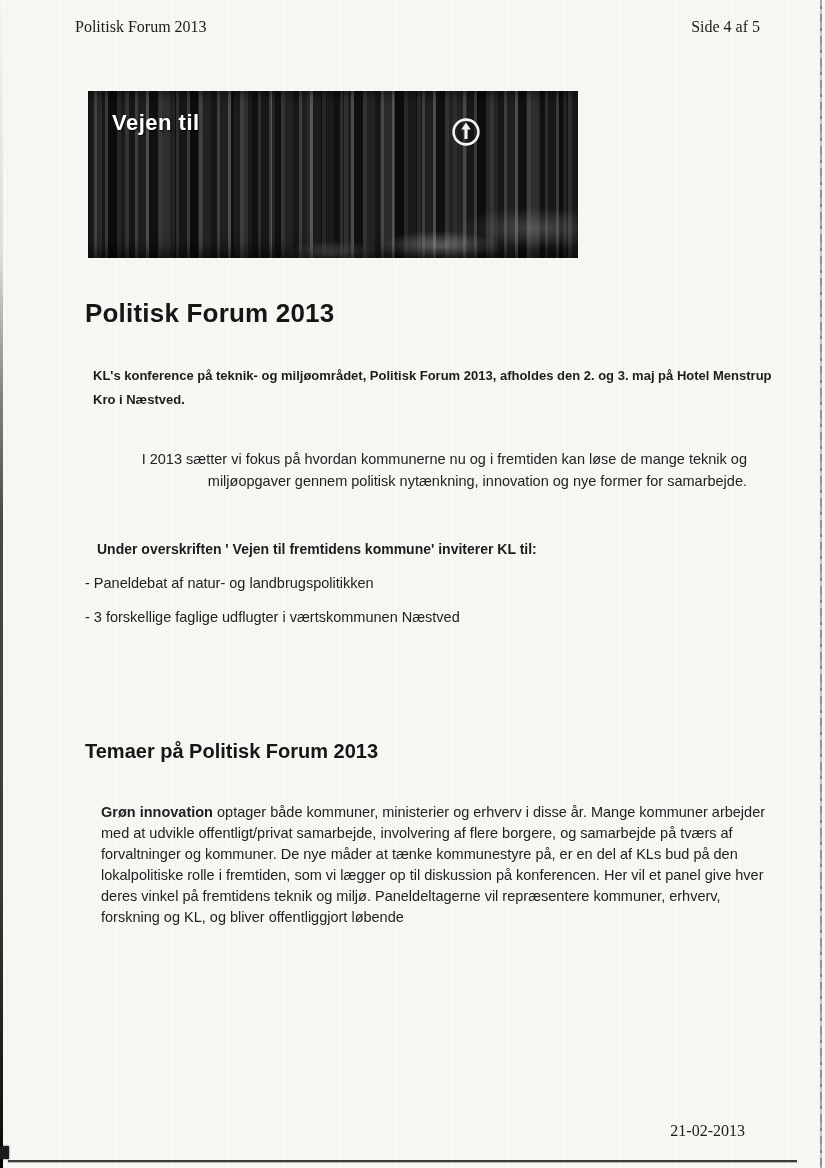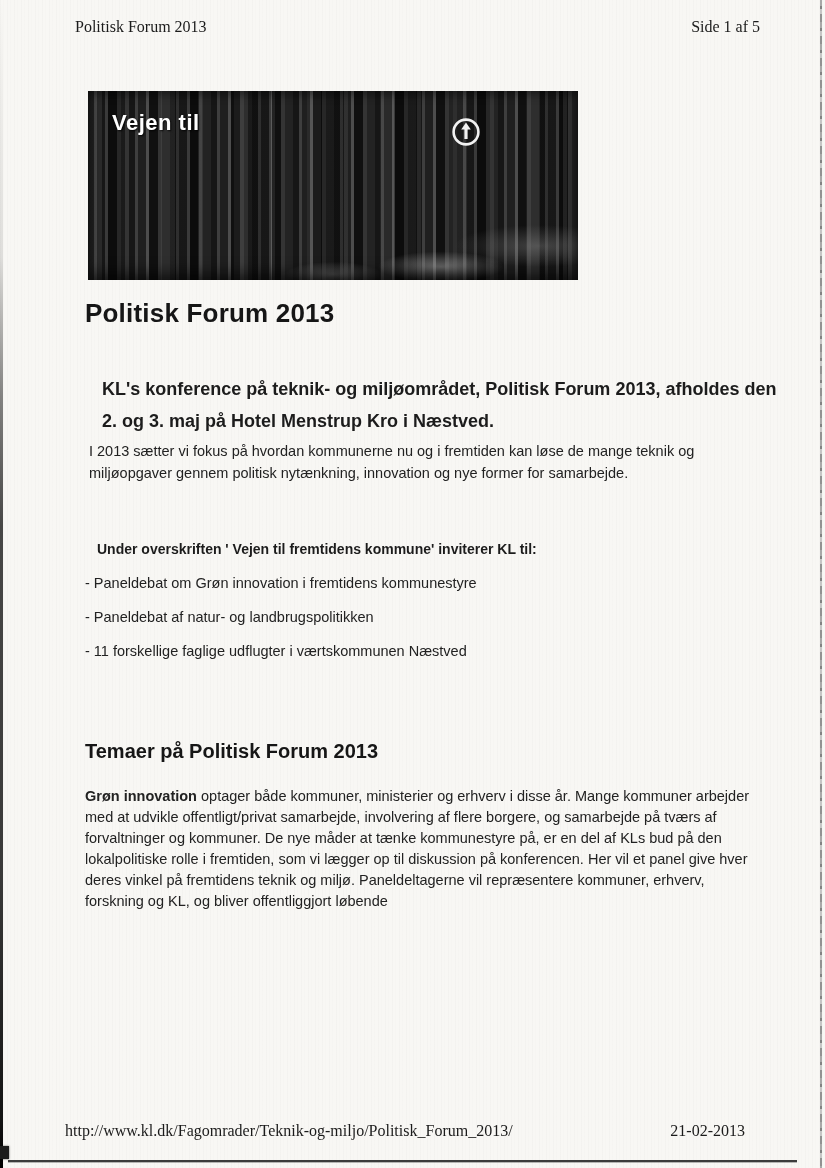--- a/index.html
+++ b/index.html
@@ -23,21 +23,21 @@
     position: absolute;
     font-family: "Liberation Serif", "DejaVu Serif", serif;
     font-size: 16px; color: #1b1b1b;
   }
   .page-header { top: 18px; left: 75px; right: 65px; }
   .page-footer { top: 1122px; left: 65px; right: 80px; }
   .ph-right, .pf-date { float: right; }
 
   
   .banner {
-    position: absolute; left: 88px; top: 91px; width: 490px; height: 189px;
+    position: absolute; left: 88px; top: 91px; width: 490px; height: 167px;
     background-color: #2a2a2a;
     background-image:
       radial-gradient(ellipse 90px 22px at 72% 93%, rgba(210,210,210,0.45), rgba(210,210,210,0) 70%),
       radial-gradient(ellipse 70px 18px at 50% 97%, rgba(190,190,190,0.35), rgba(190,190,190,0) 70%),
       radial-gradient(ellipse 120px 30px at 92% 82%, rgba(175,175,175,0.30), rgba(175,175,175,0) 70%),
       repeating-linear-gradient(90deg,
         rgba(255,255,255,0.05) 0 14px, rgba(0,0,0,0.25) 14px 37px,
         rgba(255,255,255,0.08) 37px 41px, rgba(0,0,0,0) 41px 73px),
       repeating-linear-gradient(90deg,
         #161616 0px 6px, #3e3e3e 6px 9px, #1f1f1f 9px 17px, #4d4d4d 17px 20px,
@@ -51,39 +51,39 @@
     letter-spacing: 0.5px; text-shadow: 1px 1px 2px rgba(0,0,0,0.85);
   }
   .banner-icon { position: absolute; top: 26px; right: 97px; width: 30px; height: 30px; display: block; }
 
   
   .doc-title {
     position: absolute; left: 85px; top: 298px; margin: 0;
     font-size: 26px; font-weight: bold; color: #161616; letter-spacing: 0.2px;
   }
   .doc-subtitle {
-    position: absolute; left: 85px; top: 356px; margin: 17px; width: 692px;
-    font-size: 18px; font-weight: bold; line-height: 32px; color: #1c1c1c;
+    position: absolute; left: 85px; top: 356px; margin: 8px; width: 692px;
+    font-size: 13px; font-weight: bold; line-height: 24px; color: #1c1c1c;
   }
   .doc-intro {
-    position: absolute; left: 85px; top: 436px; margin: 4px; width: 650px;
-    font-size: 14.5px; line-height: 22px; color: #222;
+    position: absolute; left: 85px; top: 436px; margin: 12px; width: 650px;
+    font-size: 14.5px; line-height: 22px; color: #222; text-align: right;
   }
   .invite-heading {
     position: absolute; left: 85px; top: 529px; margin: 12px; width: 680px;
     font-size: 14px; font-weight: bold; color: #1c1c1c;
   }
   .invite-list { position: absolute; left: 85px; top: 573px; width: 680px; }
   .invite-item { font-size: 14.5px; line-height: 21px; margin-bottom: 13px; color: #222; }
   .themes-heading {
     position: absolute; left: 85px; top: 740px; margin: 0;
     font-size: 20px; font-weight: bold; color: #161616; text-align: right;
   }
   .themes-para {
-    position: absolute; left: 85px; top: 786px; margin: 0; width: 682px;
+    position: absolute; left: 85px; top: 786px; margin: 16px; width: 682px;
     font-size: 14.5px; line-height: 21px; color: #222;
   }
   .themes-para .lead { font-weight: bold; }
 
   
   .scan-left {
     position: absolute; left: 0; top: 0; width: 3px; height: 100%;
     background: linear-gradient(180deg,
       rgba(40,40,40,0) 0%, rgba(40,40,40,0.12) 22%, rgba(35,35,35,0.55) 34%,
       rgba(28,28,28,0.8) 45%, rgba(25,25,25,0.85) 75%, #141414 96%, #000 100%);
@@ -101,21 +101,21 @@
     position: absolute; left: 8px; right: 28px; bottom: 6px; height: 2px;
     background: #3c3c3c; box-shadow: 0 1px 0 rgba(60,60,60,0.35);
   }
 </style>
 </head>
 <body>
 
 <div class="page">
 
   <div class="page-header">
-    <span class="ph-right">Side 1 af 5</span>
+    <span class="ph-right">Side 4 af 5</span>
     <span class="ph-left">Politisk Forum 2013</span>
   </div>
 
   <div class="banner">
     <div class="banner-caption">
       <span>Vejen til</span><br>
     </div>
     <span class="banner-icon">
       <svg width="30" height="30" viewBox="0 0 30 30" xmlns="http://www.w3.org/2000/svg">
         <circle cx="15" cy="15" r="12.4" fill="rgba(15,15,15,0.35)" stroke="#f2f2f2" stroke-width="2.6"></circle>
@@ -127,32 +127,30 @@
 
   <h1 class="doc-title">Politisk Forum 2013</h1>
 
   <h2 class="doc-subtitle">KL's konference på teknik- og miljøområdet, Politisk Forum 2013, afholdes den 2. og 3. maj på Hotel Menstrup Kro i Næstved.</h2>
 
   <p class="doc-intro">I 2013 sætter vi fokus på hvordan kommunerne nu og i fremtiden kan løse de mange teknik og miljøopgaver gennem politisk nytænkning, innovation og nye former for samarbejde.</p>
 
   <p class="invite-heading">Under overskriften ' Vejen til fremtidens kommune' inviterer KL til:</p>
 
   <div class="invite-list">
-    <div class="invite-item">- Paneldebat om Grøn innovation i fremtidens kommunestyre</div>
     <div class="invite-item">- Paneldebat af natur- og landbrugspolitikken</div>
-    <div class="invite-item">- 11 forskellige faglige udflugter i værtskommunen Næstved</div>
+    <div class="invite-item">- 3 forskellige faglige udflugter i værtskommunen Næstved</div>
   </div>
 
   <h2 class="themes-heading">Temaer på Politisk Forum 2013</h2>
 
   <p class="themes-para"><span class="lead">Grøn innovation</span><span> optager både kommuner, ministerier og erhverv i disse år. Mange kommuner arbejder med at udvikle offentligt/privat samarbejde, involvering af flere borgere, og samarbejde på tværs af forvaltninger og kommuner. De nye måder at tænke kommunestyre på, er en del af KLs bud på den lokalpolitiske rolle i fremtiden, som vi lægger op til diskussion på konferencen. Her vil et panel give hver deres vinkel på fremtidens teknik og miljø. Paneldeltagerne vil repræsentere kommuner, erhverv, forskning og KL, og bliver offentliggjort løbende</span></p>
 
   <div class="page-footer">
     <span class="pf-date">21-02-2013</span>
-    <span class="pf-url">http://www.kl.dk/Fagomrader/Teknik-og-miljo/Politisk_Forum_2013/</span>
   </div>
 
   <div class="scan-left"></div>
   <div class="scan-left-blob"></div>
   <div class="scan-right"></div>
   <div class="scan-bottom"></div>
 
 </div>
 
 </body></html>

